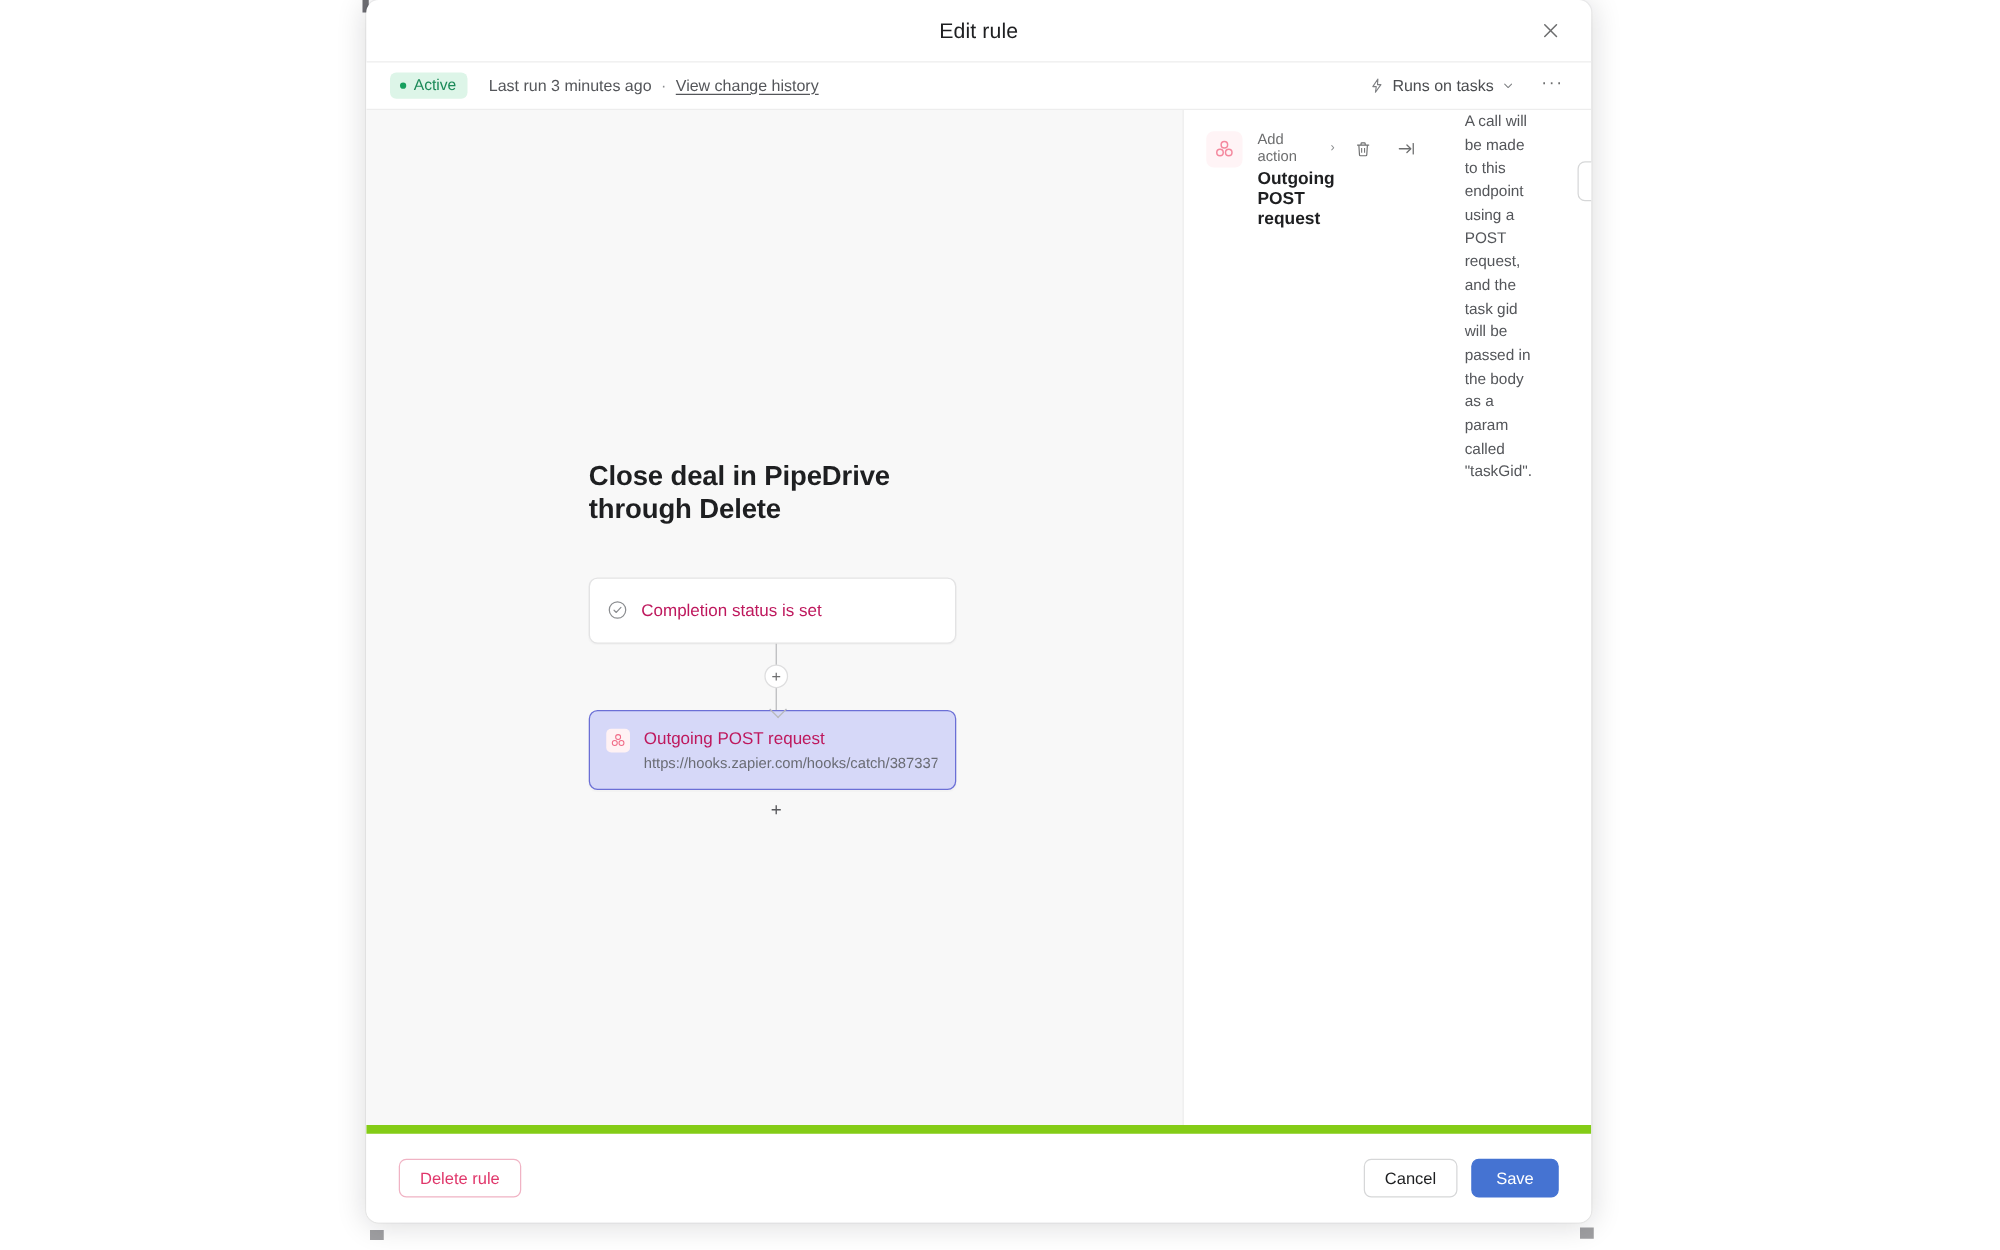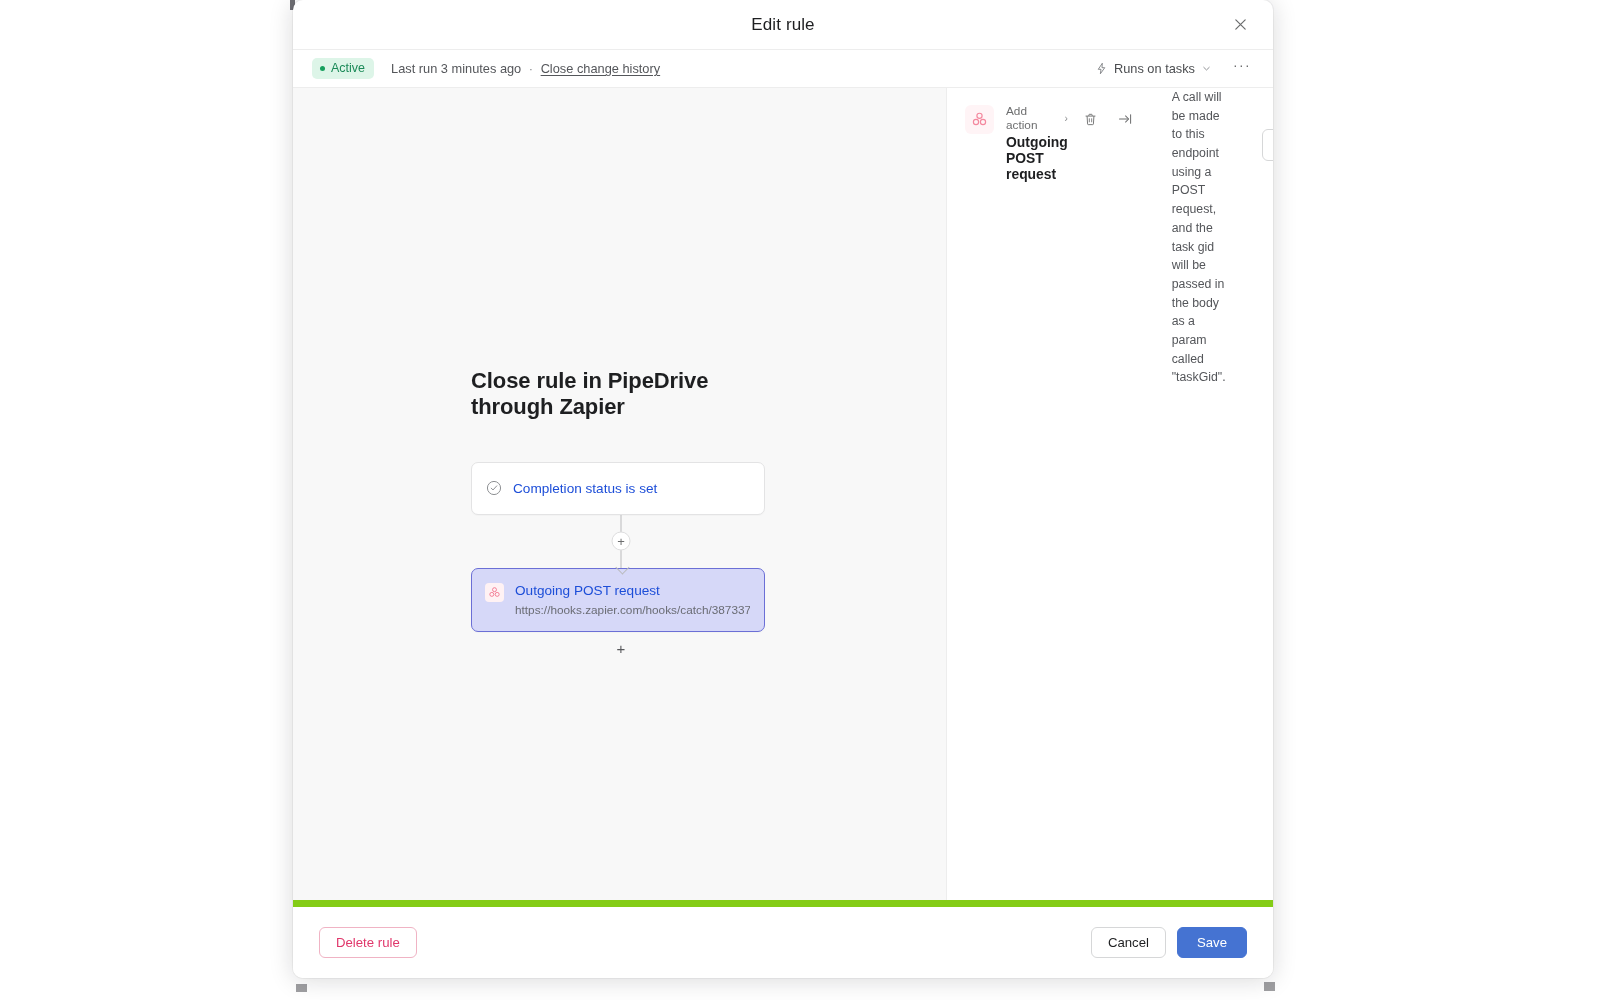--- a/index.html
+++ b/index.html
@@ -182,21 +182,21 @@
     padding: 14px 14px;
     display: flex;
     align-items: center;
     gap: 11px;
     cursor: pointer;
     box-shadow: 0 1px 1px rgba(0,0,0,.025);
   }
   .node.trigger { min-height: 53px; }
   .node-label {
     font-size: 13.6px;
-    color: #1d4ed8;
+    color: #be185d;
     line-height: 1.3;
   }
   .node.selected {
     background: #d6d8f8;
     border: 1.5px solid #6b6fd6;
     align-items: flex-start;
     padding: 13px 14px 14px 13px;
   }
   .node.selected .node-text-wrap {
     display: flex;
@@ -432,21 +432,21 @@
   </div>
 
   <div id="status-bar">
     <div id="status-badge">
       <span id="status-dot"></span>
       <span>Active</span>
     </div>
     <div id="status-meta">
       <span>Last run 3 minutes ago</span>
       <span class="sep">·</span>
-      <span id="change-history-link">Close change history</span>
+      <span id="change-history-link">View change history</span>
     </div>
     <div id="status-right">
       <div id="runs-on-chip">
         <span style="display:flex;">
           <svg width="13" height="13" viewBox="0 0 16 16" fill="none" aria-hidden="true">
             <path d="M9 1.5 L4 9 H7.4 L6.6 14.5 L12 7 H8.6 Z" stroke="#7d7f82" stroke-width="1.1" stroke-linejoin="round" fill="none"></path>
           </svg>
         </span>
         <span>Runs on tasks</span>
         <span style="display:flex;">
@@ -457,21 +457,21 @@
       </div>
       <div id="overflow-btn">···</div>
     </div>
   </div>
 
   <div id="modal-body">
 
     <div id="canvas">
       <div id="flow">
 
-        <h1 id="rule-title">Close rule in PipeDrive through Zapier</h1>
+        <h1 id="rule-title">Close deal in PipeDrive through Delete</h1>
 
         <div class="node trigger">
           <span style="display:flex;">
             <svg width="16" height="16" viewBox="0 0 18 18" fill="none" aria-hidden="true">
               <circle cx="9" cy="9" r="7.4" stroke="#8b8d90" stroke-width="1.1"></circle>
               <path d="M5.9 9.2 L7.9 11.2 L12.1 6.6" stroke="#8b8d90" stroke-width="1.1" stroke-linecap="round" stroke-linejoin="round"></path>
             </svg>
           </span>
           <span class="node-label">Completion status is set</span>
         </div>

